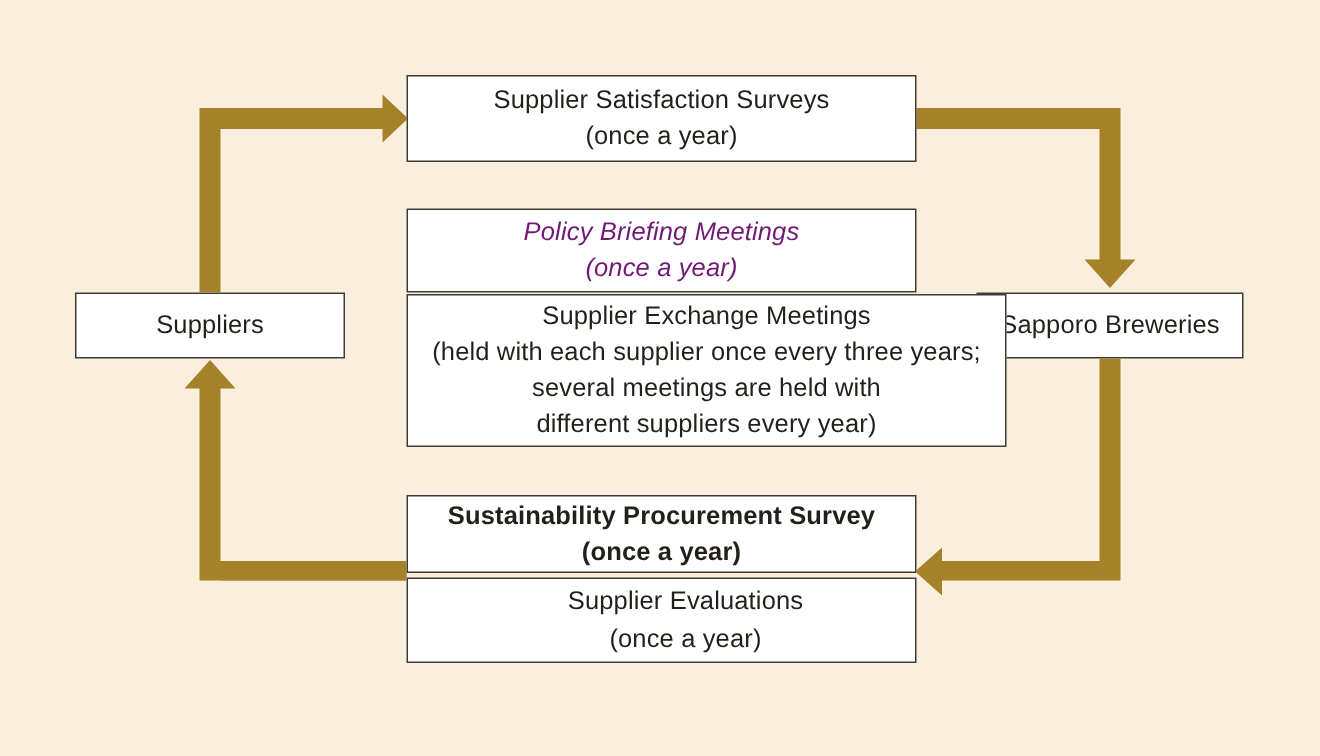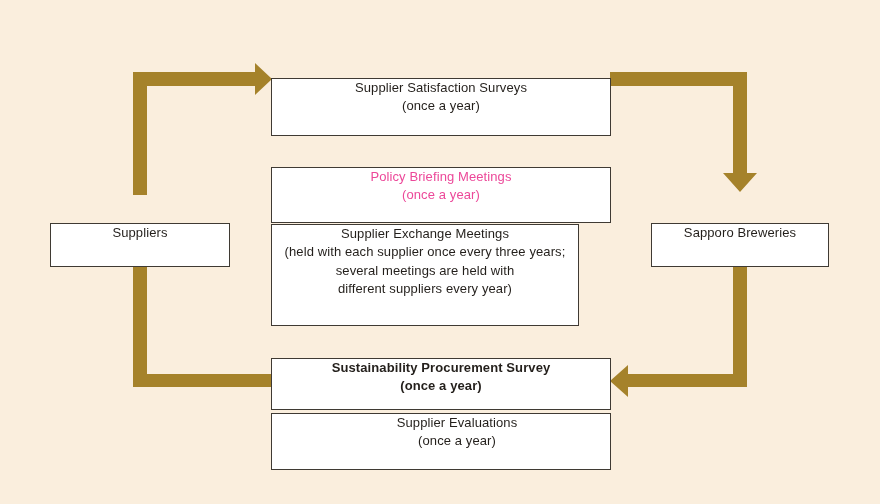--- a/index.html
+++ b/index.html
@@ -24,42 +24,42 @@
     top: 0;
     width: 880px;
     height: 504px;
   }
   .node {
     position: absolute;
     box-sizing: border-box;
     background: #ffffff;
     border: 1.3px solid #3f3a33;
     display: flex;
+    align-items: center;
     justify-content: center;
     text-align: center;
     color: #231f1b;
-    font-size: 13px;
+    font-size: 17px;
     line-height: 1.42;
     letter-spacing: 0.1px;
     z-index: 3;
-    margin-top: 28px;
   }
   .node .lines {
     padding: 0 8px;
     white-space: pre-line;
   }
 
   
   #node-suppliers   { left: 50px;  top: 195px; width: 180px; height: 44px; }
   #node-sapporo     { left: 651px; top: 195px; width: 178px; height: 44px; }
 
   
   #node-satisfaction { left: 271px; top: 50px;  width: 340px; height: 58px; }
   #node-policy       { left: 271px; top: 139px; width: 340px; height: 56px; }
-  #node-exchange     { left: 271px; top: 196px; width: 308px; height: 102px; }
+  #node-exchange     { left: 271px; top: 196px; width: 400px; height: 102px; }
   #node-sustain      { left: 271px; top: 330px; width: 340px; height: 52px; }
   #node-evaluations  { left: 271px; top: 385px; width: 340px; height: 57px; }
 </style>
 </head>
 <body style="background: rgb(250, 238, 221);">
 
 <div id="diagram">
 
   <svg id="arrow-layer" viewBox="0 0 880 504" width="880" height="504" aria-hidden="true">
 
@@ -87,21 +87,21 @@
 
   <div class="node" id="node-suppliers" style="background: rgb(255, 255, 255); border-color: rgb(63, 58, 51); color: rgb(35, 31, 27);">
     <span class="lines">Suppliers</span>
   </div>
 
   <div class="node" id="node-satisfaction" style="background: rgb(255, 255, 255); border-color: rgb(63, 58, 51); color: rgb(35, 31, 27);">
     <span class="lines">Supplier Satisfaction Surveys
 (once a year)</span>
   </div>
 
-  <div class="node" id="node-policy" style="background: rgb(255, 255, 255); border-color: rgb(63, 58, 51); color: #ec4899;">
+  <div class="node" id="node-policy" style="background: rgb(255, 255, 255); border-color: rgb(63, 58, 51); color: #701a75; font-style: italic;">
     <span class="lines">Policy Briefing Meetings
 (once a year)</span>
   </div>
 
   <div class="node" id="node-exchange" style="background: rgb(255, 255, 255); border-color: rgb(63, 58, 51); color: rgb(35, 31, 27);">
     <span class="lines">Supplier Exchange Meetings
 (held with each supplier once every three years;
 several meetings are held with
 different suppliers every year)</span>
   </div>

